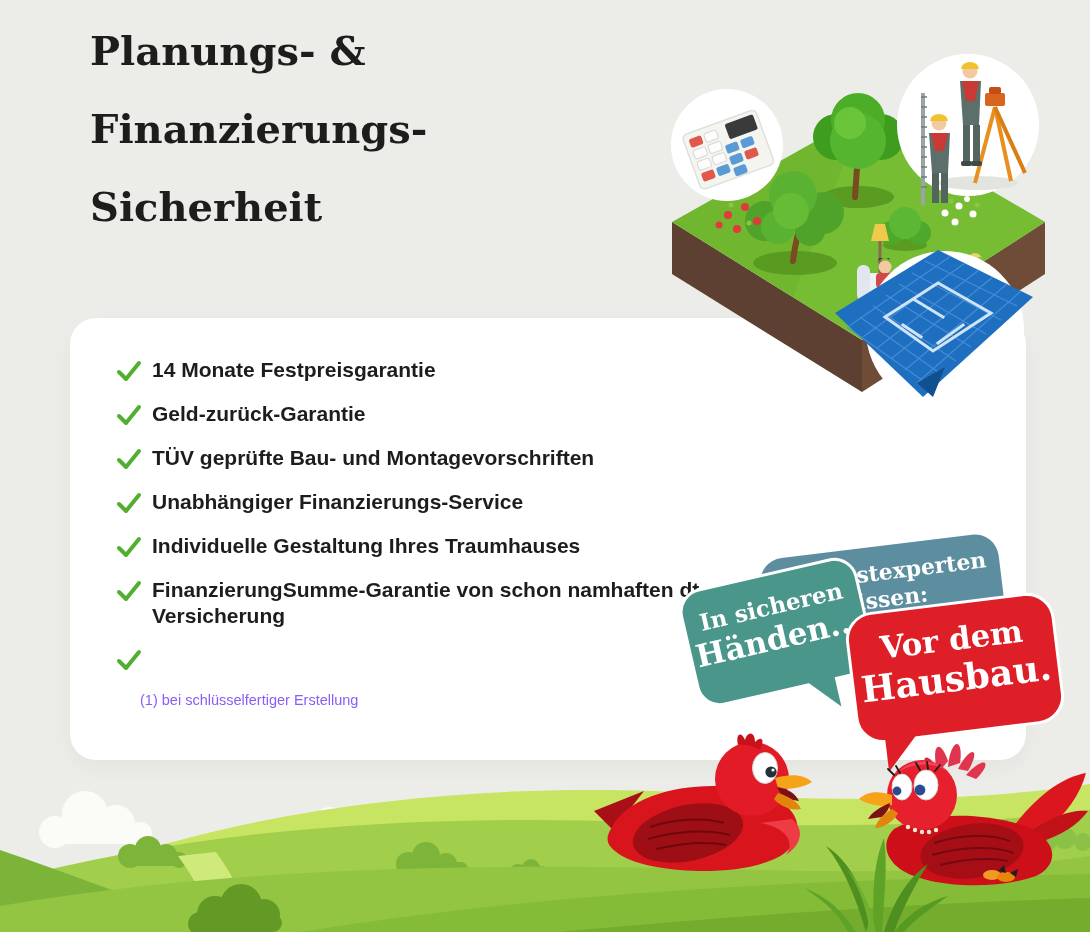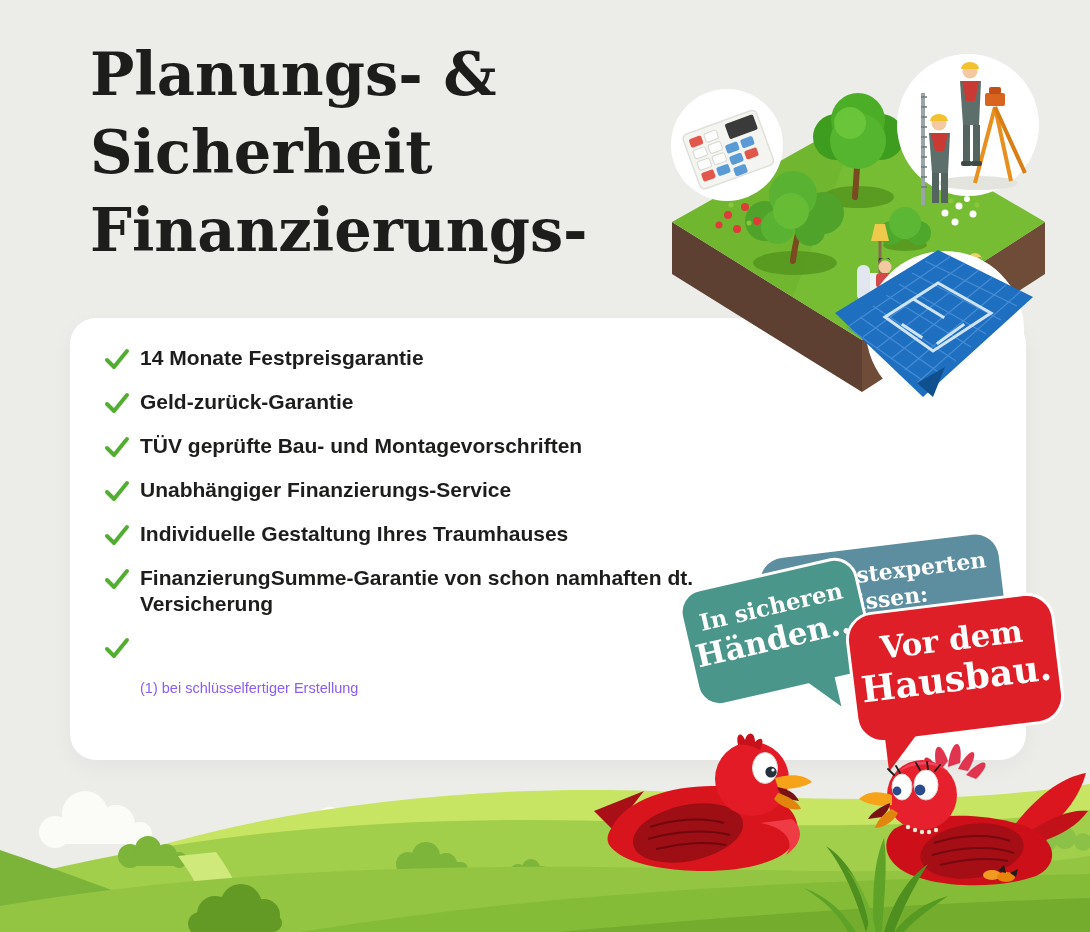--- a/index.html
+++ b/index.html
@@ -2,32 +2,32 @@
 <html><head>
 <meta charset="utf-8">
 <style>
   html,body{margin:0;padding:0;}
   .canvas{
     position:relative;width:1090px;height:932px;overflow:hidden;
     background:#ECEDE9;font-family:"Liberation Sans",sans-serif;
   }
   
   .title{
-    position:absolute;left:90px;top:36px;z-index:3;margin:0;
+    position:absolute;left:90px;top:12px;z-index:3;margin:0;
     font-family:"DejaVu Serif",serif;font-weight:700;
-    font-size:59px;line-height:78px;color:#1D1D1B;letter-spacing:0px;
+    font-size:40px;line-height:78px;color:#1D1D1B;letter-spacing:0px;
   }
   .title span{display:block;}
   
   .card{
     position:absolute;left:70px;top:318px;width:956px;height:442px;
     background:#FFFFFF;border-radius:26px;z-index:2;
     box-shadow:0 8px 24px rgba(0,0,0,0.04);
   }
-  .checklist{list-style:none;margin:0;padding:27px 30px 0 34px;}
+  .checklist{list-style:none;margin:12px;padding:27px 30px 0 34px;}
   .checklist li{
     display:flex;align-items:flex-start;margin-bottom:17px;
   }
   .checklist .chk{flex:0 0 26px;margin-top:1px;margin-right:10px;}
   .checklist .itxt{
     font-size:21px;font-weight:700;color:#1D1D1B;line-height:26px;max-width:560px;
   }
   .checklist .note{font-size:13px;font-weight:700;color:#1D1D1B;}
   .footnote{
     margin:19px 0 0 70px;font-size:14.5px;color:#8b5cf6;font-weight:400;
@@ -72,22 +72,22 @@
   .bird-right{position:absolute;left:850px;top:733px;z-index:31;}
   .grass{position:absolute;left:786px;top:838px;z-index:35;}
 </style>
 </head>
 <body>
 
 <div class="canvas">
 
   <h1 class="title">
     <span>Planungs- &amp;</span>
+    <span>Finanzierungs-</span>
     <span>Sicherheit</span>
-    <span>Finanzierungs-</span>
   </h1>
 
   <div class="card">
     <ul class="checklist">
       <li>
         <svg class="chk" width="26" height="26" viewBox="0 0 26 26">
             <path d="M3 14 L10 21 L23 5" fill="none" stroke="#52AE30" stroke-width="4" stroke-linecap="round" stroke-linejoin="round"></path>
           </svg>
         <span class="itxt">14 Monate Festpreisgarantie</span>
       </li>

